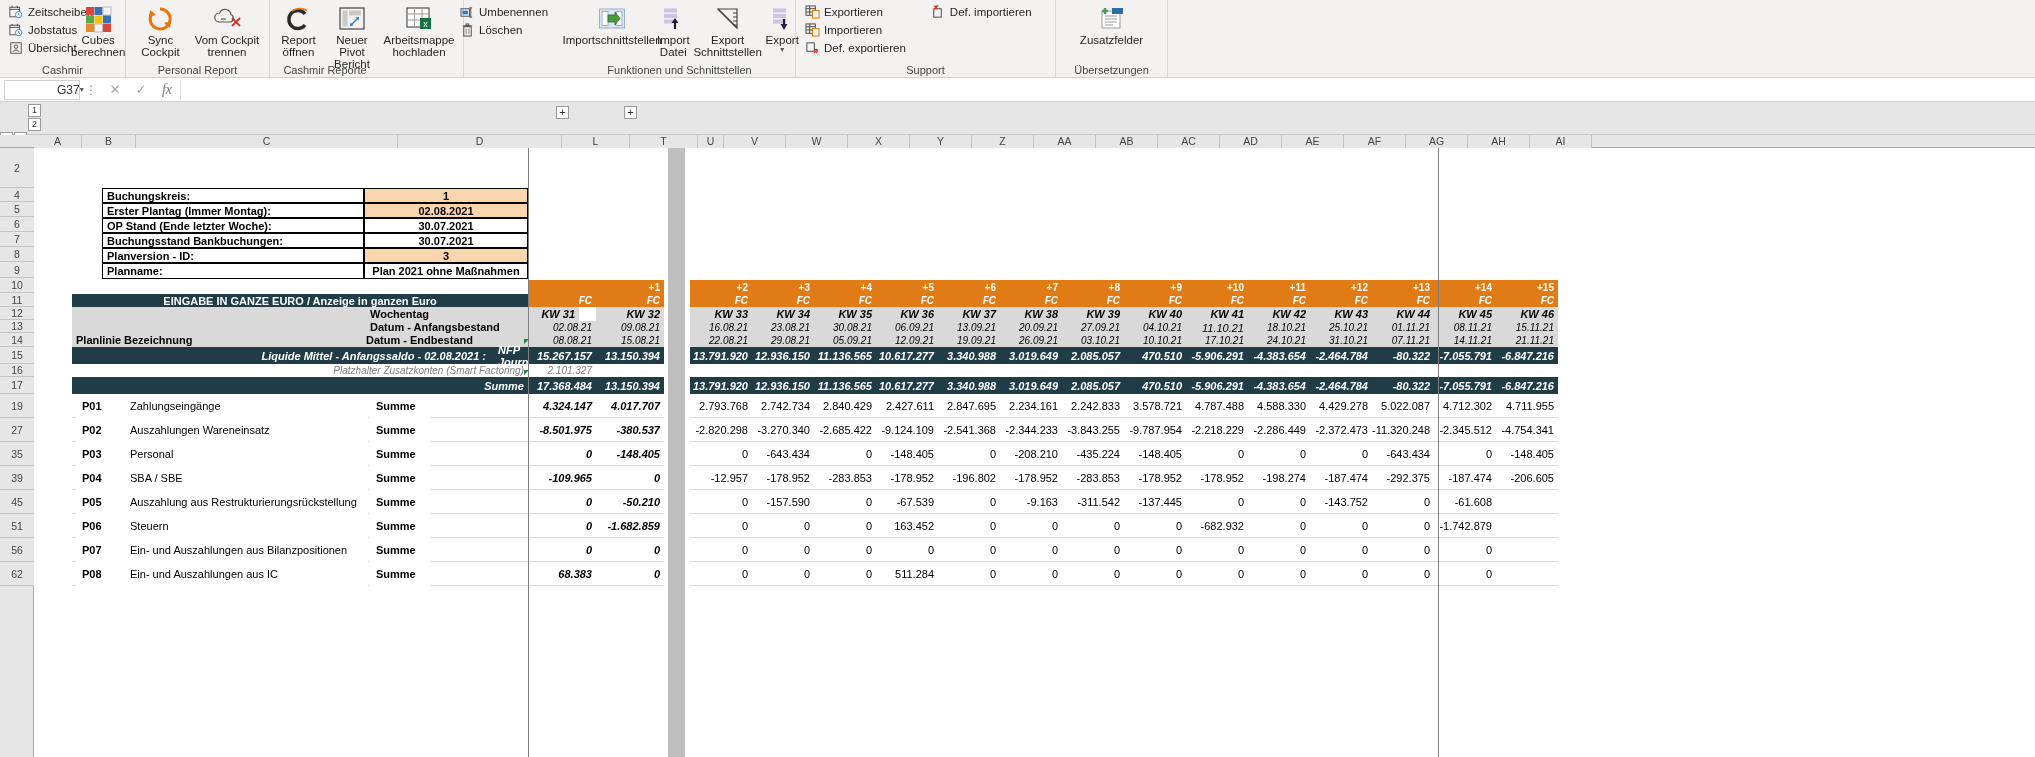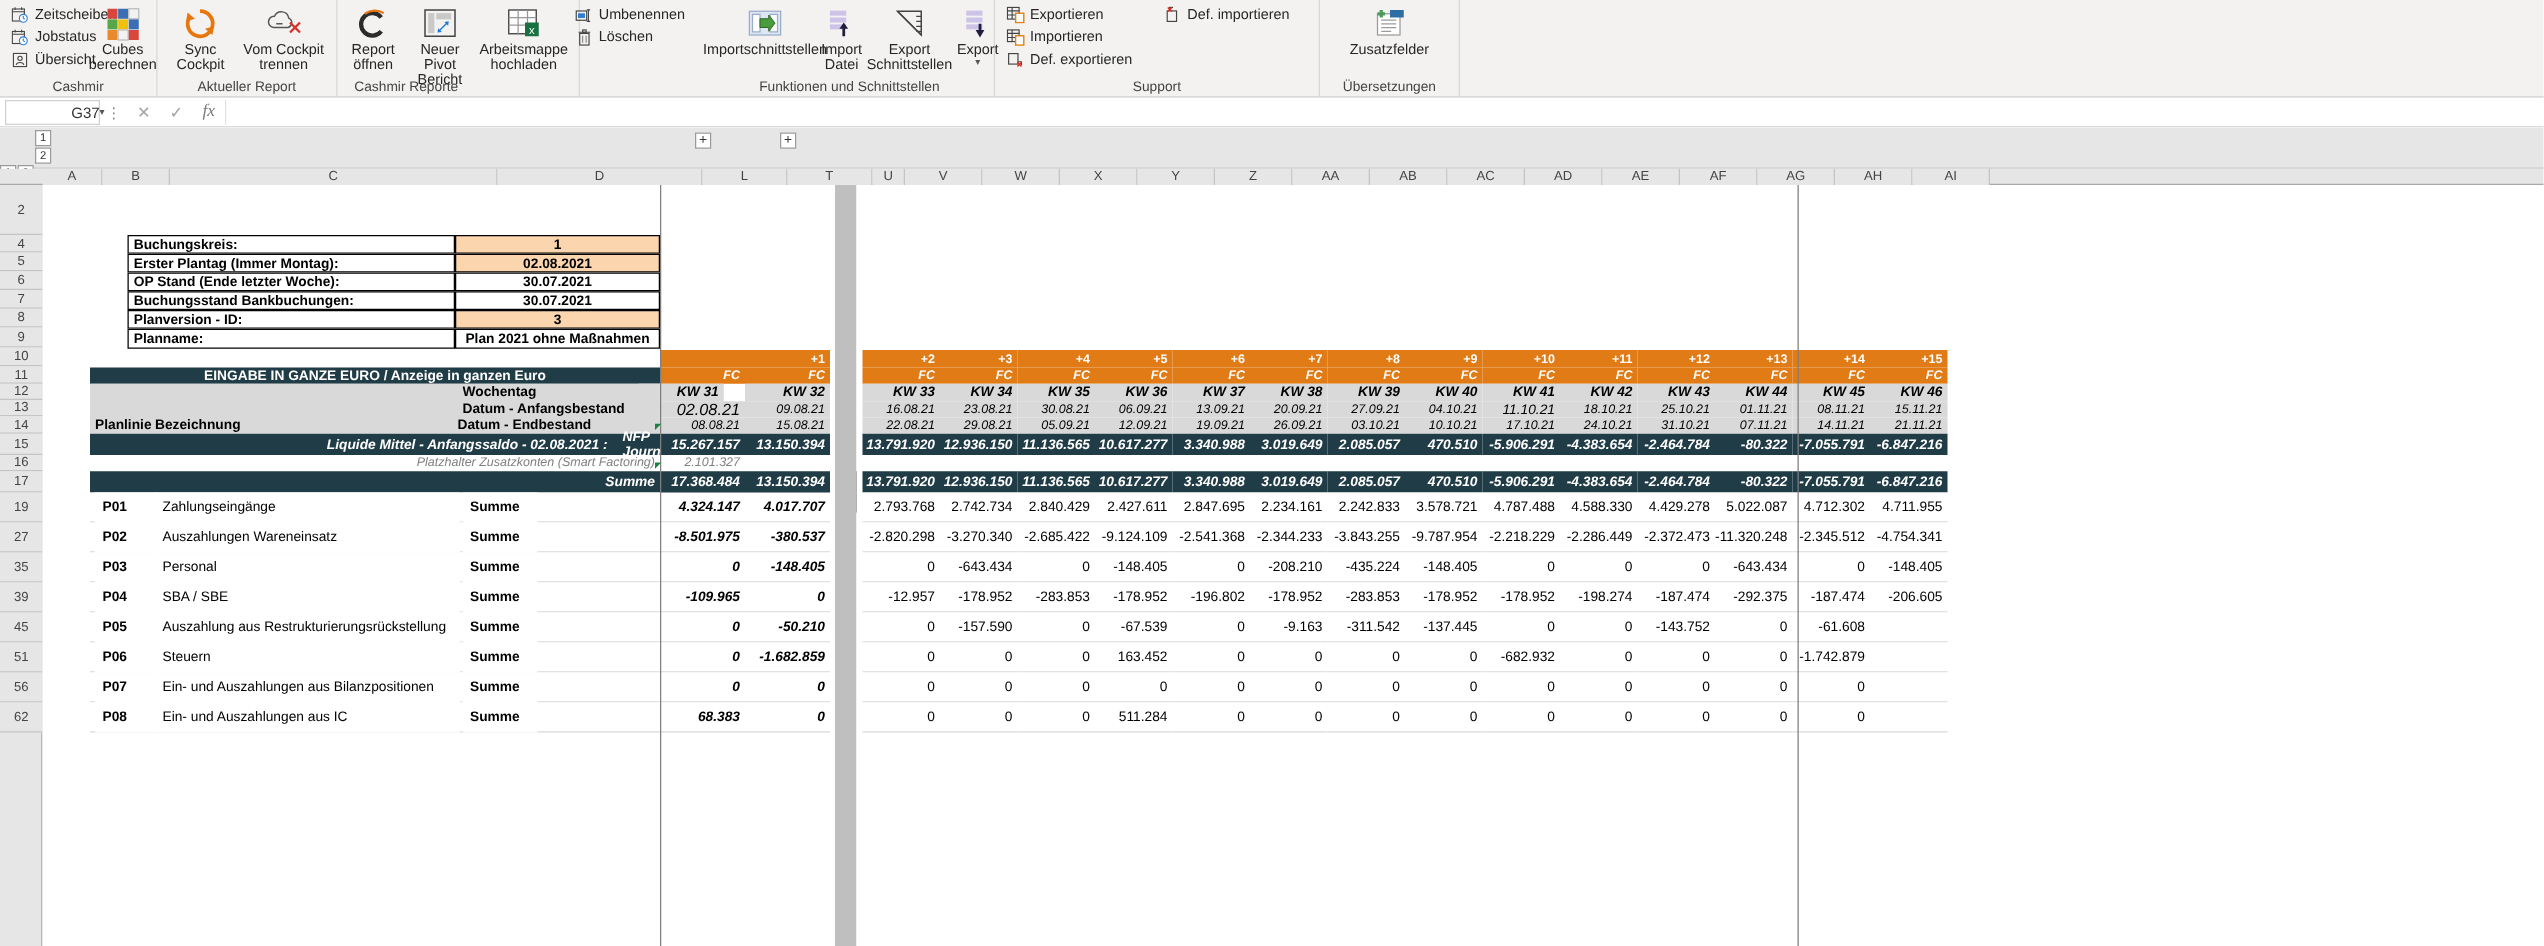--- a/index.html
+++ b/index.html
@@ -277,21 +277,21 @@
             <path d="M7 16 a4.5 4.5 0 0 1 .6-9 a6 6 0 0 1 11.4 1.5 a4 4 0 0 1 -.5 7.5 z" fill="none" stroke="#555" stroke-width="1.2"></path>
             <line x1="9" y1="13" x2="14" y2="13" stroke="#555" stroke-width="1.2"></line>
             <line x1="20" y1="12" x2="28" y2="20" stroke="#d93025" stroke-width="1.8"></line>
             <line x1="28" y1="12" x2="20" y2="20" stroke="#d93025" stroke-width="1.8"></line>
           </svg>
         </span>
         <span class="lbl">Vom Cockpit
 trennen</span>
       </div>
     </div>
-    <div class="glabel">Aktueller Report</div>
+    <div class="glabel">Personal Report</div>
   </div>
 
   <div class="rgroup" style="width:194px;">
     <div class="gbody">
       <div class="bigbtn" style="width:48px;">
         <span class="ico">
           <svg width="28" height="28" viewBox="0 0 28 28">
             <path d="M21 9 A9 9 0 1 0 21 20" fill="none" stroke="#2b2b2b" stroke-width="3.4"></path>
             <path d="M8 6 A11 8 0 0 1 23 5.5" fill="none" stroke="#e8760d" stroke-width="1.8"></path>
           </svg>
@@ -924,21 +924,21 @@
         <div class="whiterow" style="left: 1214px; top: 414px; width: 62px; height: 24px;">0</div>
         <div class="whiterow" style="left: 1276px; top: 414px; width: 62px; height: 24px;">0</div>
         <div class="whiterow" style="left: 1338px; top: 414px; width: 62px; height: 24px;">0</div>
         <div class="whiterow" style="left: 1400px; top: 414px; width: 62px; height: 24px;">0</div>
         <div class="whiterow" style="left: 1462px; top: 414px; width: 62px; height: 24px;"></div>
       </div>
 
     <div id="leftweekhdr">
         <div class="orangehdr italic" style="left: 494px; top: 146px; width: 68px; height: 13px;;font-size:10px;">FC</div>
         <div class="graycell" style="left: 477px; top: 159px; width: 68px; height: 14px;;font-style:italic;">KW 31</div>
-        <div class="graycell" style="left: 494px; top: 173px; width: 68px; height: 13px;;font-style:italic;font-weight:normal;font-size:13px;">02.08.21</div>
+        <div class="graycell" style="left: 494px; top: 173px; width: 68px; height: 13px;;font-style:italic;font-weight:normal;font-size:10px;">02.08.21</div>
         <div class="graycell" style="left: 494px; top: 186px; width: 68px; height: 13px;;font-style:italic;font-weight:normal;font-size:10px;">08.08.21</div>
         <div class="darkrow" style="left: 494px; top: 199px; width: 68px; height: 17px;">15.267.157</div>
         <div class="ghostrow" style="left: 494px; top: 216px; width: 68px; height: 13px;">2.101.327</div>
         <div class="darkrow" style="left: 494px; top: 229px; width: 68px; height: 17px;">17.368.484</div>
         <div class="orangehdr italic" style="left: 562px; top: 146px; width: 68px; height: 13px;;font-size:10px;">FC</div>
         <div class="graycell" style="left: 562px; top: 159px; width: 68px; height: 14px;;font-style:italic;">KW 32</div>
         <div class="graycell" style="left: 562px; top: 173px; width: 68px; height: 13px;;font-style:italic;font-weight:normal;font-size:10px;">09.08.21</div>
         <div class="graycell" style="left: 562px; top: 186px; width: 68px; height: 13px;;font-style:italic;font-weight:normal;font-size:10px;">15.08.21</div>
         <div class="darkrow" style="left: 562px; top: 199px; width: 68px; height: 17px;">13.150.394</div>
         <div class="ghostrow" style="left: 562px; top: 216px; width: 68px; height: 13px;"></div>

